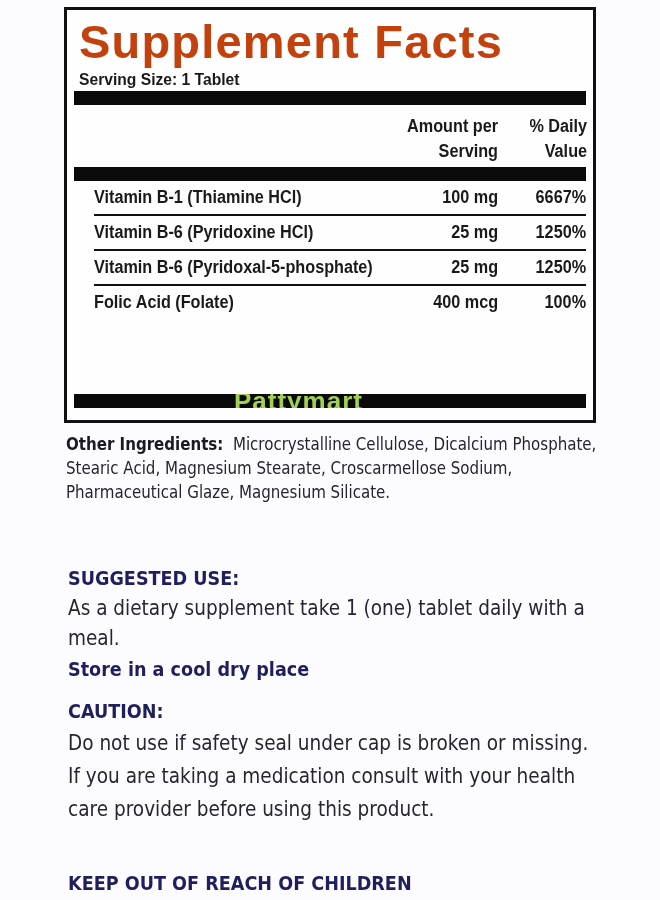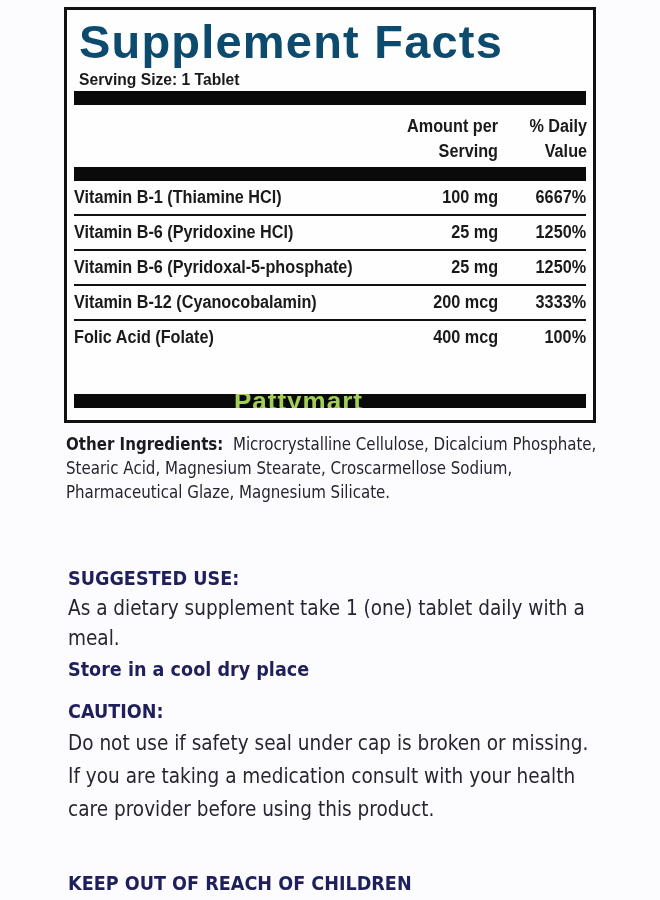--- a/index.html
+++ b/index.html
@@ -24,21 +24,21 @@
     background: #fefefe;
   }
   .facts-title {
     position: absolute;
     left: 12px;
     top: 2px;
     font-family: "Liberation Sans", sans-serif;
     font-weight: bold;
     font-size: 47px;
     letter-spacing: 1.2px;
-    color: #0c4a6e;
+    color: #c2410c;
     line-height: 60px;
     white-space: nowrap;
   }
   .serving-size {
     position: absolute;
     left: 12px;
     top: 60px;
     font-weight: bold;
     font-size: 17px;
     color: #1a1a1a;
@@ -83,20 +83,21 @@
   .rows {
     position: absolute;
     left: 7px;
     right: 7px;
     top: 171px;
   }
   .row {
     position: relative;
     height: 33px;
     border-bottom: 2px solid #111;
+    margin-left: 20px;
   }
   .row:last-child { border-bottom: none; }
   .row span {
     position: absolute;
     top: 6px;
     font-weight: bold;
     font-size: 18px;
     color: #1a1a1a;
     white-space: nowrap;
     transform: scaleX(0.9);
@@ -175,25 +176,20 @@
       <span class="name">Vitamin B-6 (Pyridoxine HCl)</span>
       <span class="amt">25 mg</span>
       <span class="dv">1250%</span>
     </div>
     <div class="row">
       <span class="name">Vitamin B-6 (Pyridoxal-5-phosphate)</span>
       <span class="amt">25 mg</span>
       <span class="dv">1250%</span>
     </div>
     <div class="row">
-      <span class="name">Vitamin B-12 (Cyanocobalamin)</span>
-      <span class="amt">200 mcg</span>
-      <span class="dv">3333%</span>
-    </div>
-    <div class="row">
       <span class="name">Folic Acid (Folate)</span>
       <span class="amt">400 mcg</span>
       <span class="dv">100%</span>
     </div>
   </div>
 
   <div class="bar bottom">
     <span class="watermark">Pattymart</span>
   </div>
 </div>

